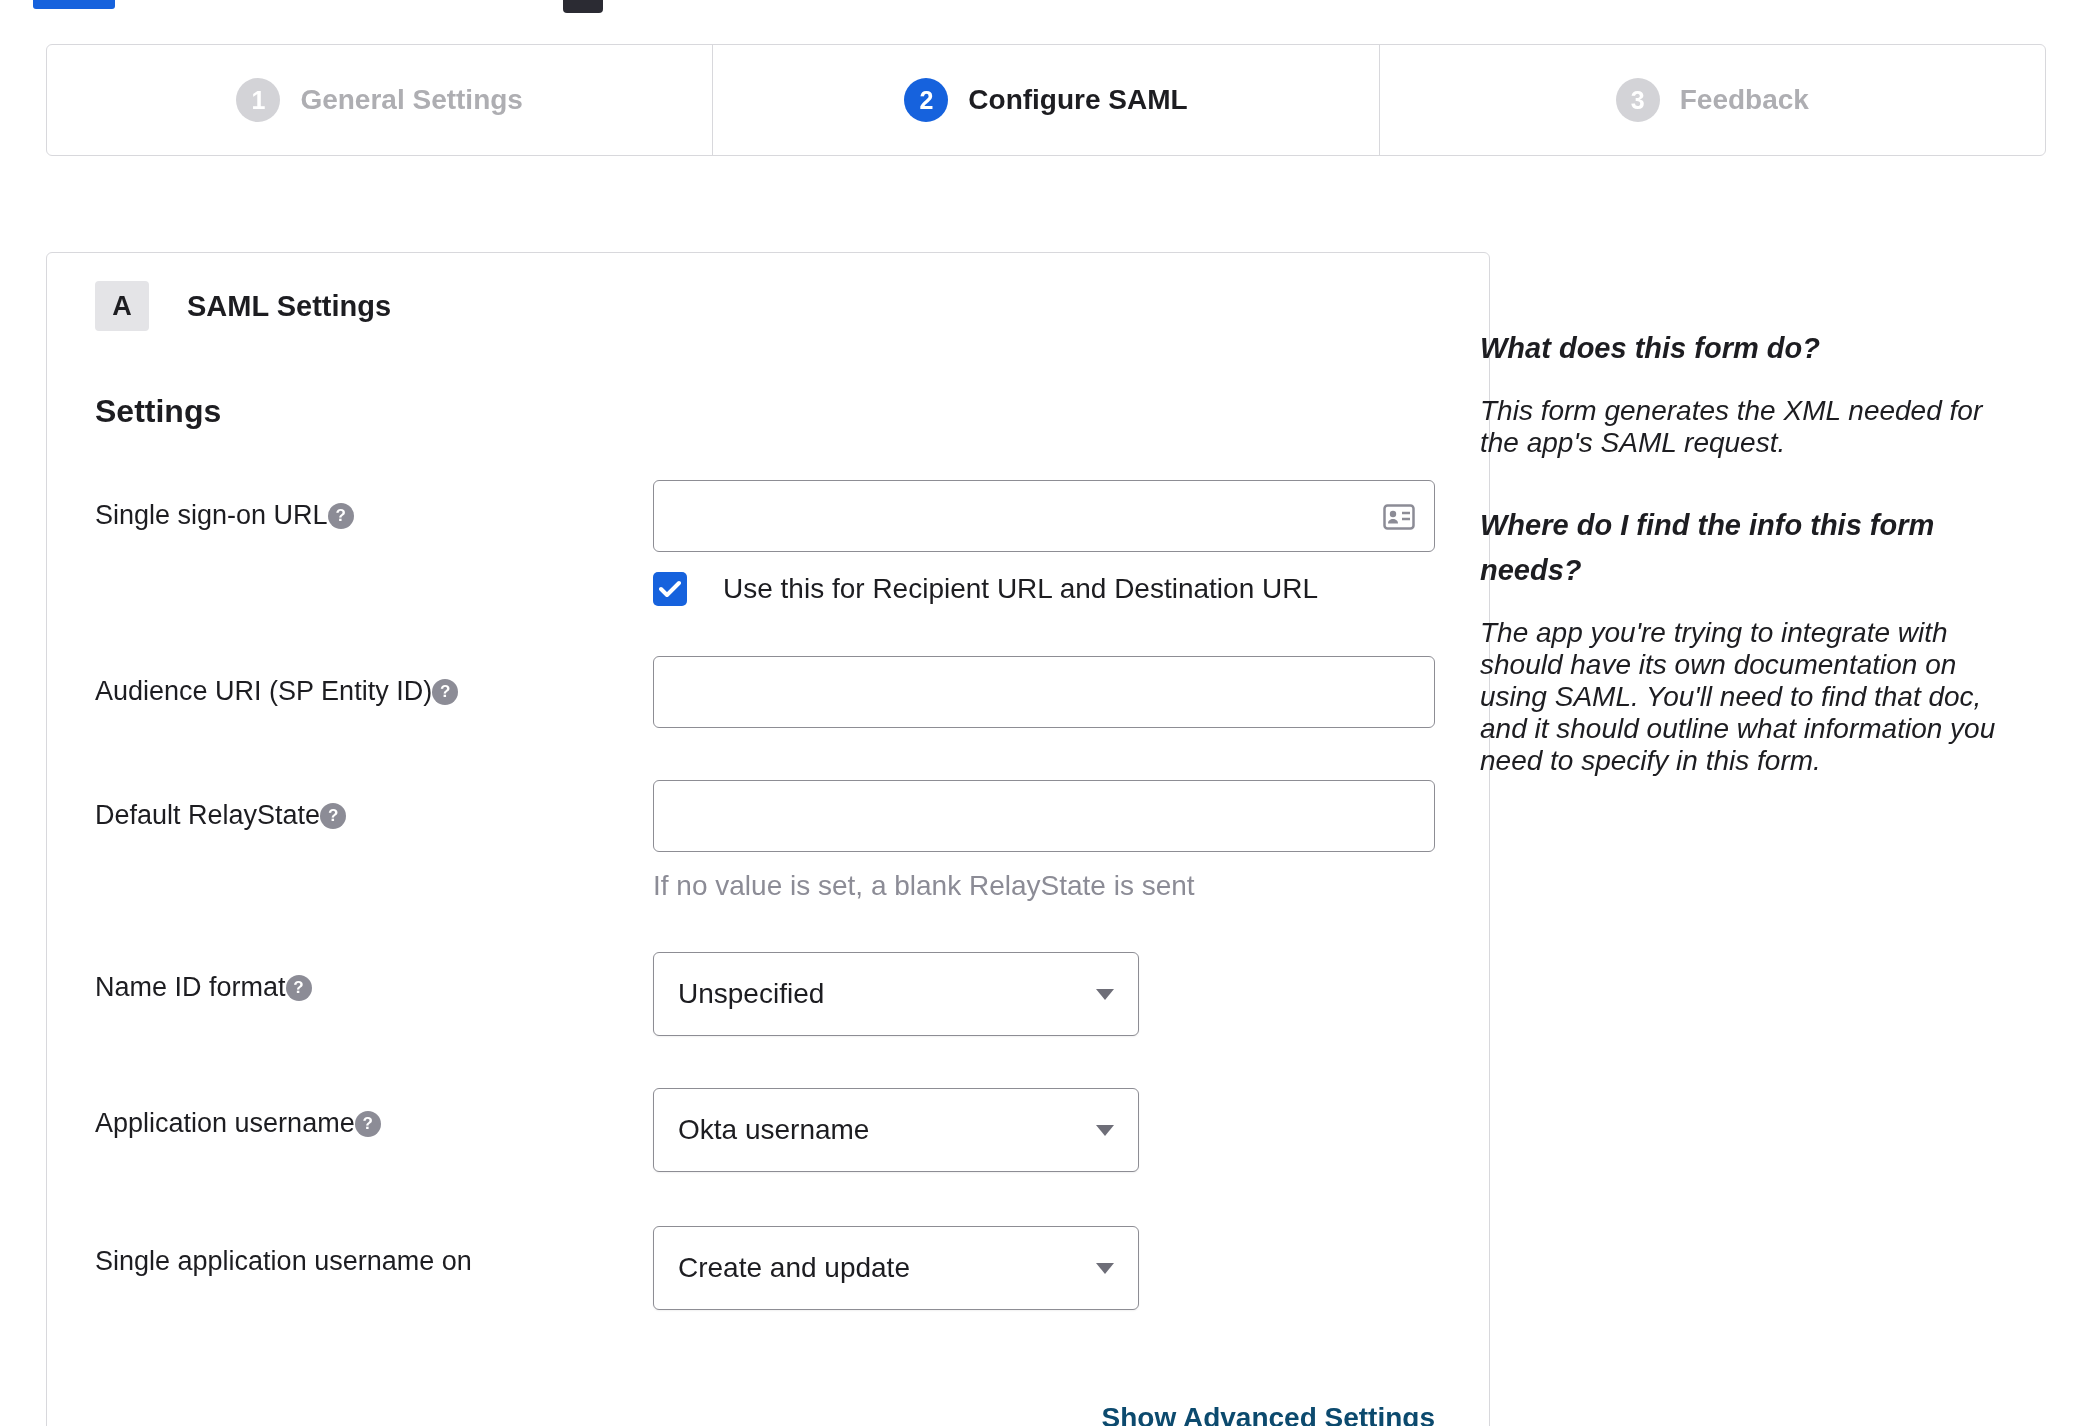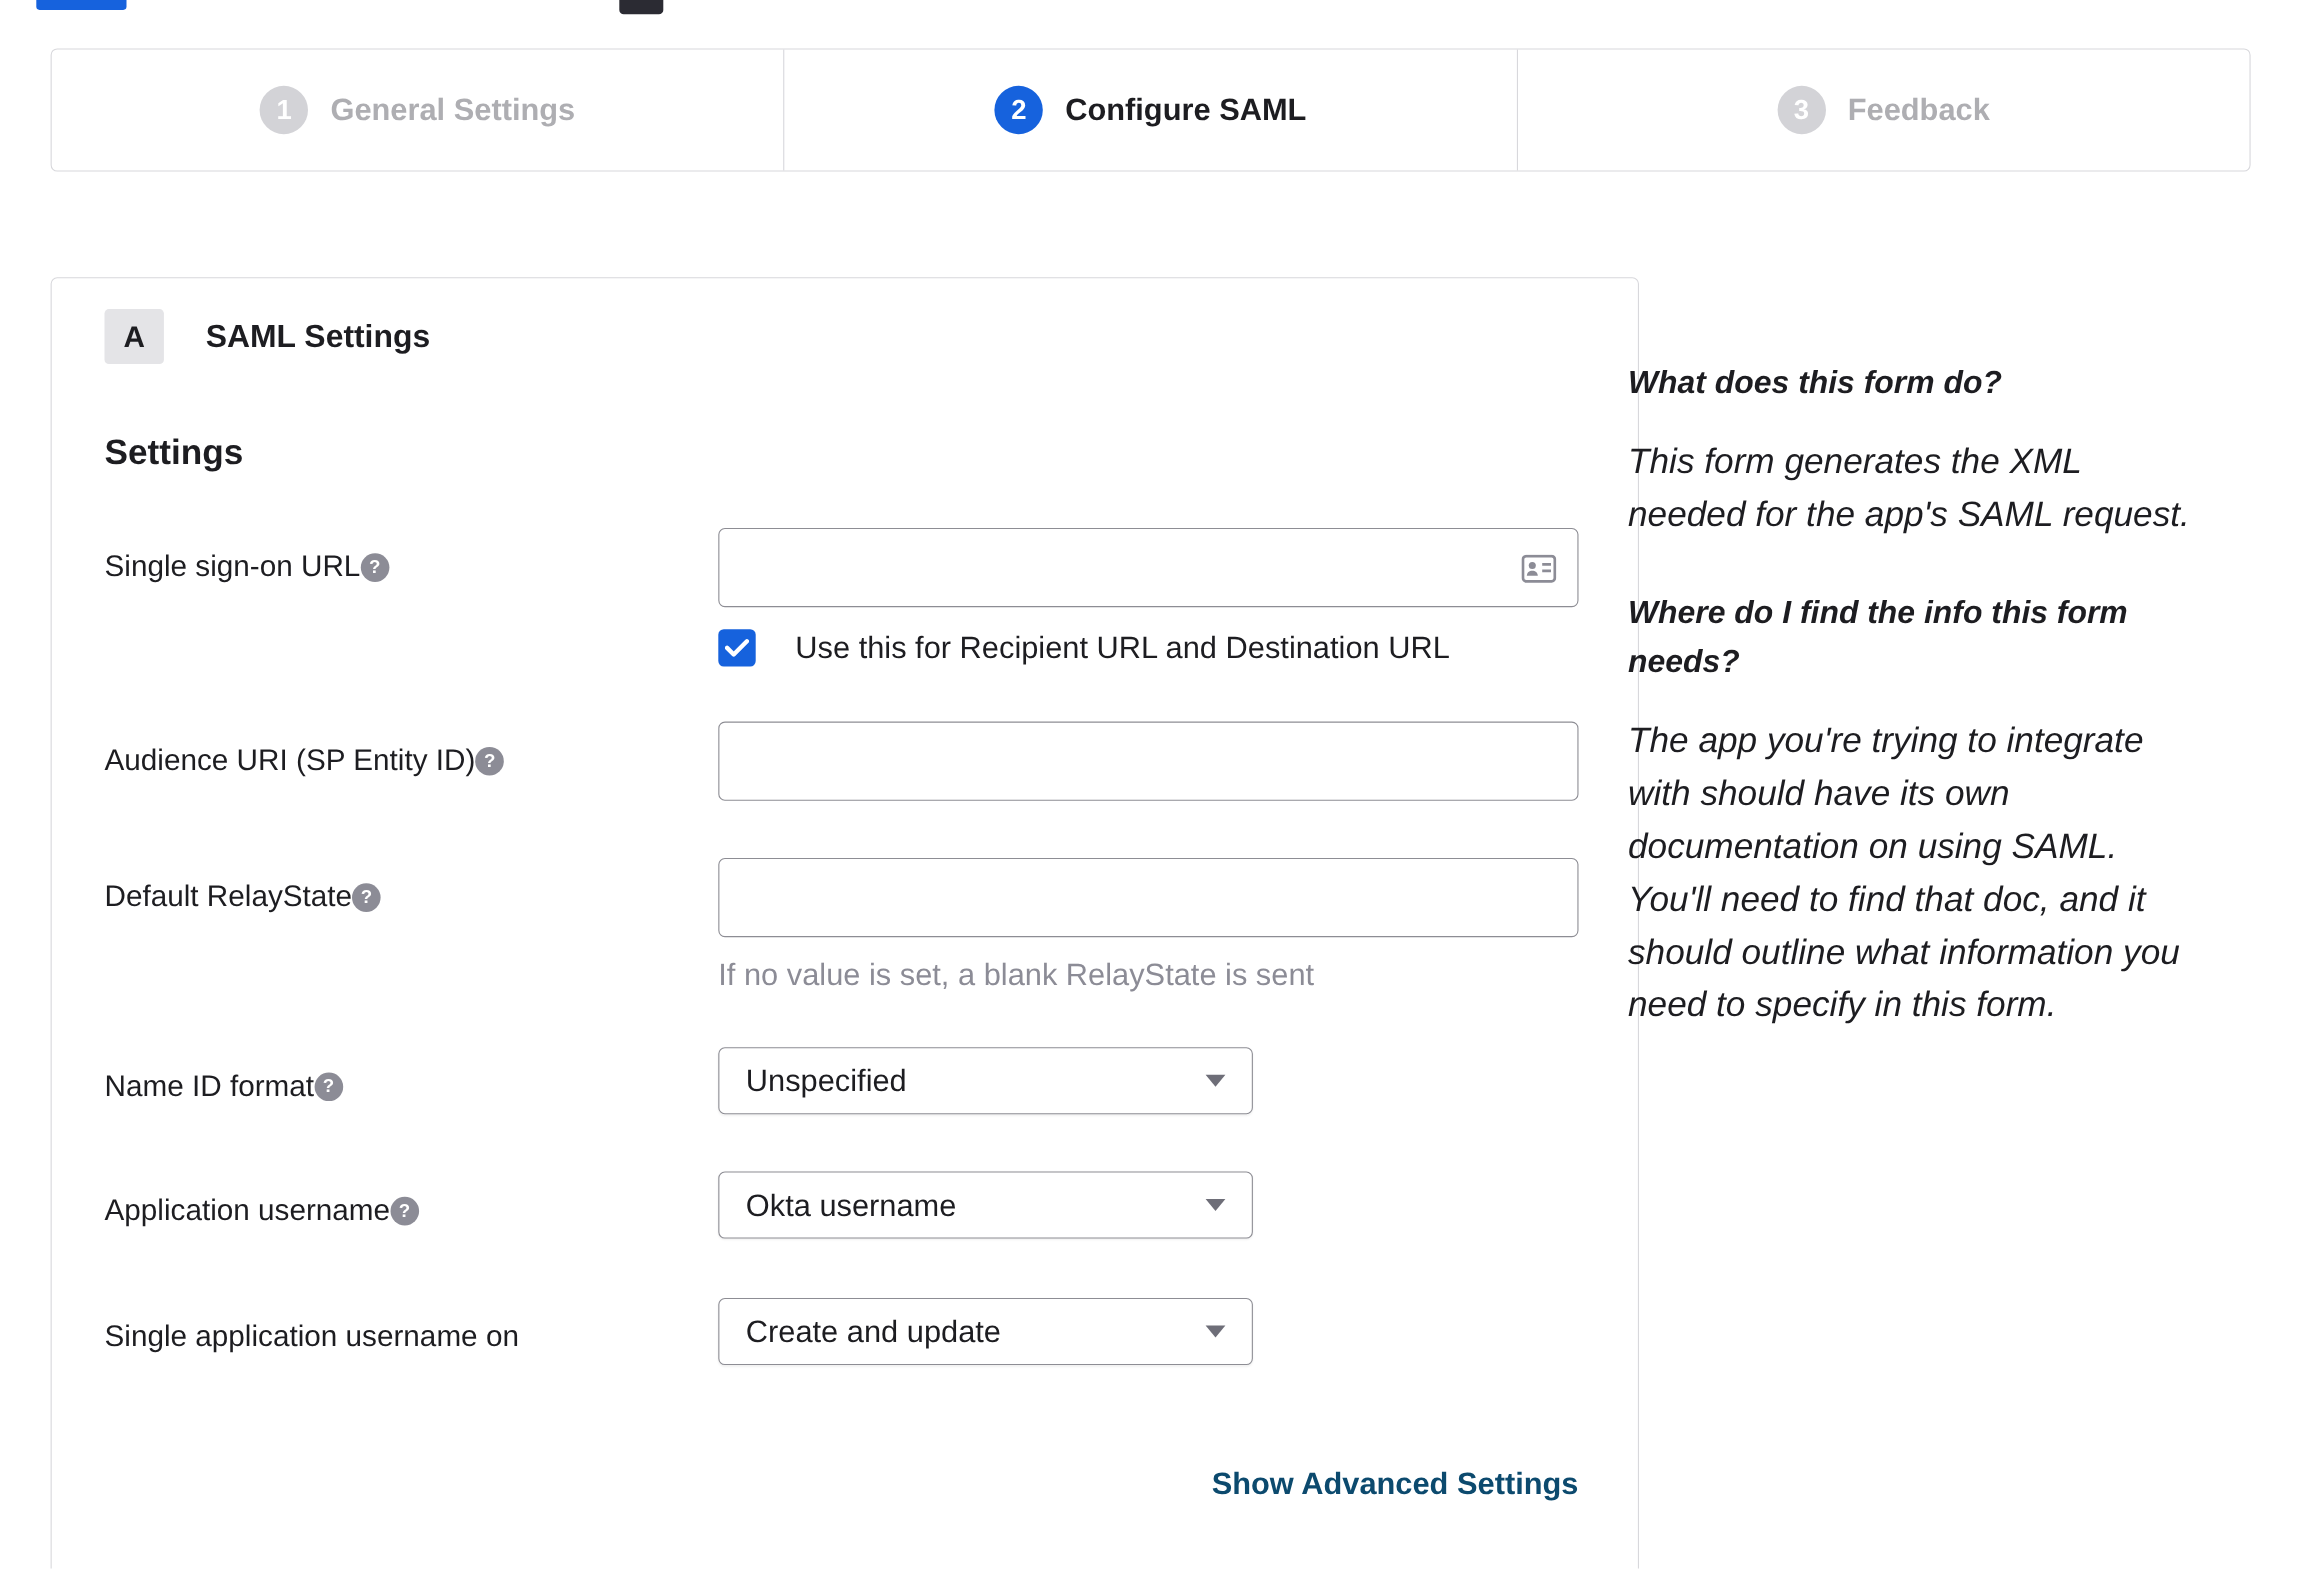--- a/index.html
+++ b/index.html
@@ -75,21 +75,21 @@
   .checkbox {
     width:34px; height:34px; border-radius:5px; background:#1662dd;
     display:inline-flex; align-items:center; justify-content:center;
     cursor:pointer; flex:0 0 auto;
   }
   .checkbox-label { font-size:28px; color:#1d1d21; }
 
   .hint { margin-top:18px; font-size:28px; color:#8c8c96; }
 
   .select {
-    width:486px; height:61px; border:1px solid #8d8d94; border-radius:6px;
+    width:486px; height:84px; border:1px solid #8d8d94; border-radius:6px;
     background:#fff; display:flex; align-items:center; justify-content:space-between;
     padding:0 24px; cursor:pointer; box-shadow:0 1px 2px rgba(0,0,0,0.06);
   }
   .select-value { font-size:28px; color:#1d1d21; }
   .select-caret {
     width:0; height:0; border-left:9px solid transparent;
     border-right:9px solid transparent; border-top:11px solid #6e6e78;
   }
 
   .row-gap-1 { margin-bottom:50px; }
@@ -99,21 +99,21 @@
   .row-gap-5 { margin-bottom:54px; }
 
   .advanced-row { margin-top:92px; margin-left:558px; width:782px; text-align:right; }
   .advanced-link {
     font-size:28px; font-weight:bold; color:#0c4a6e; text-decoration:none; cursor:pointer;
   }
 
   
   .help-col { position:absolute; left:1480px; top:326px; width:516px;font-style:italic; }
   .help-col h3 { font-size:29px; font-weight:bold; line-height:1.55; margin-bottom:24px; color:#1d1d21; }
-  .help-col p  { font-size:32px; line-height:48px; color:#1d1d21; margin-bottom:44px; }
+  .help-col p  { font-size:28px; line-height:32px; color:#1d1d21; margin-bottom:44px; }
 </style>
 </head>
 <body>
 
 <div>
   <div class="frag frag-blue"></div>
   <div class="frag frag-dark"></div>
 </div>
 
 <div class="stepper">

